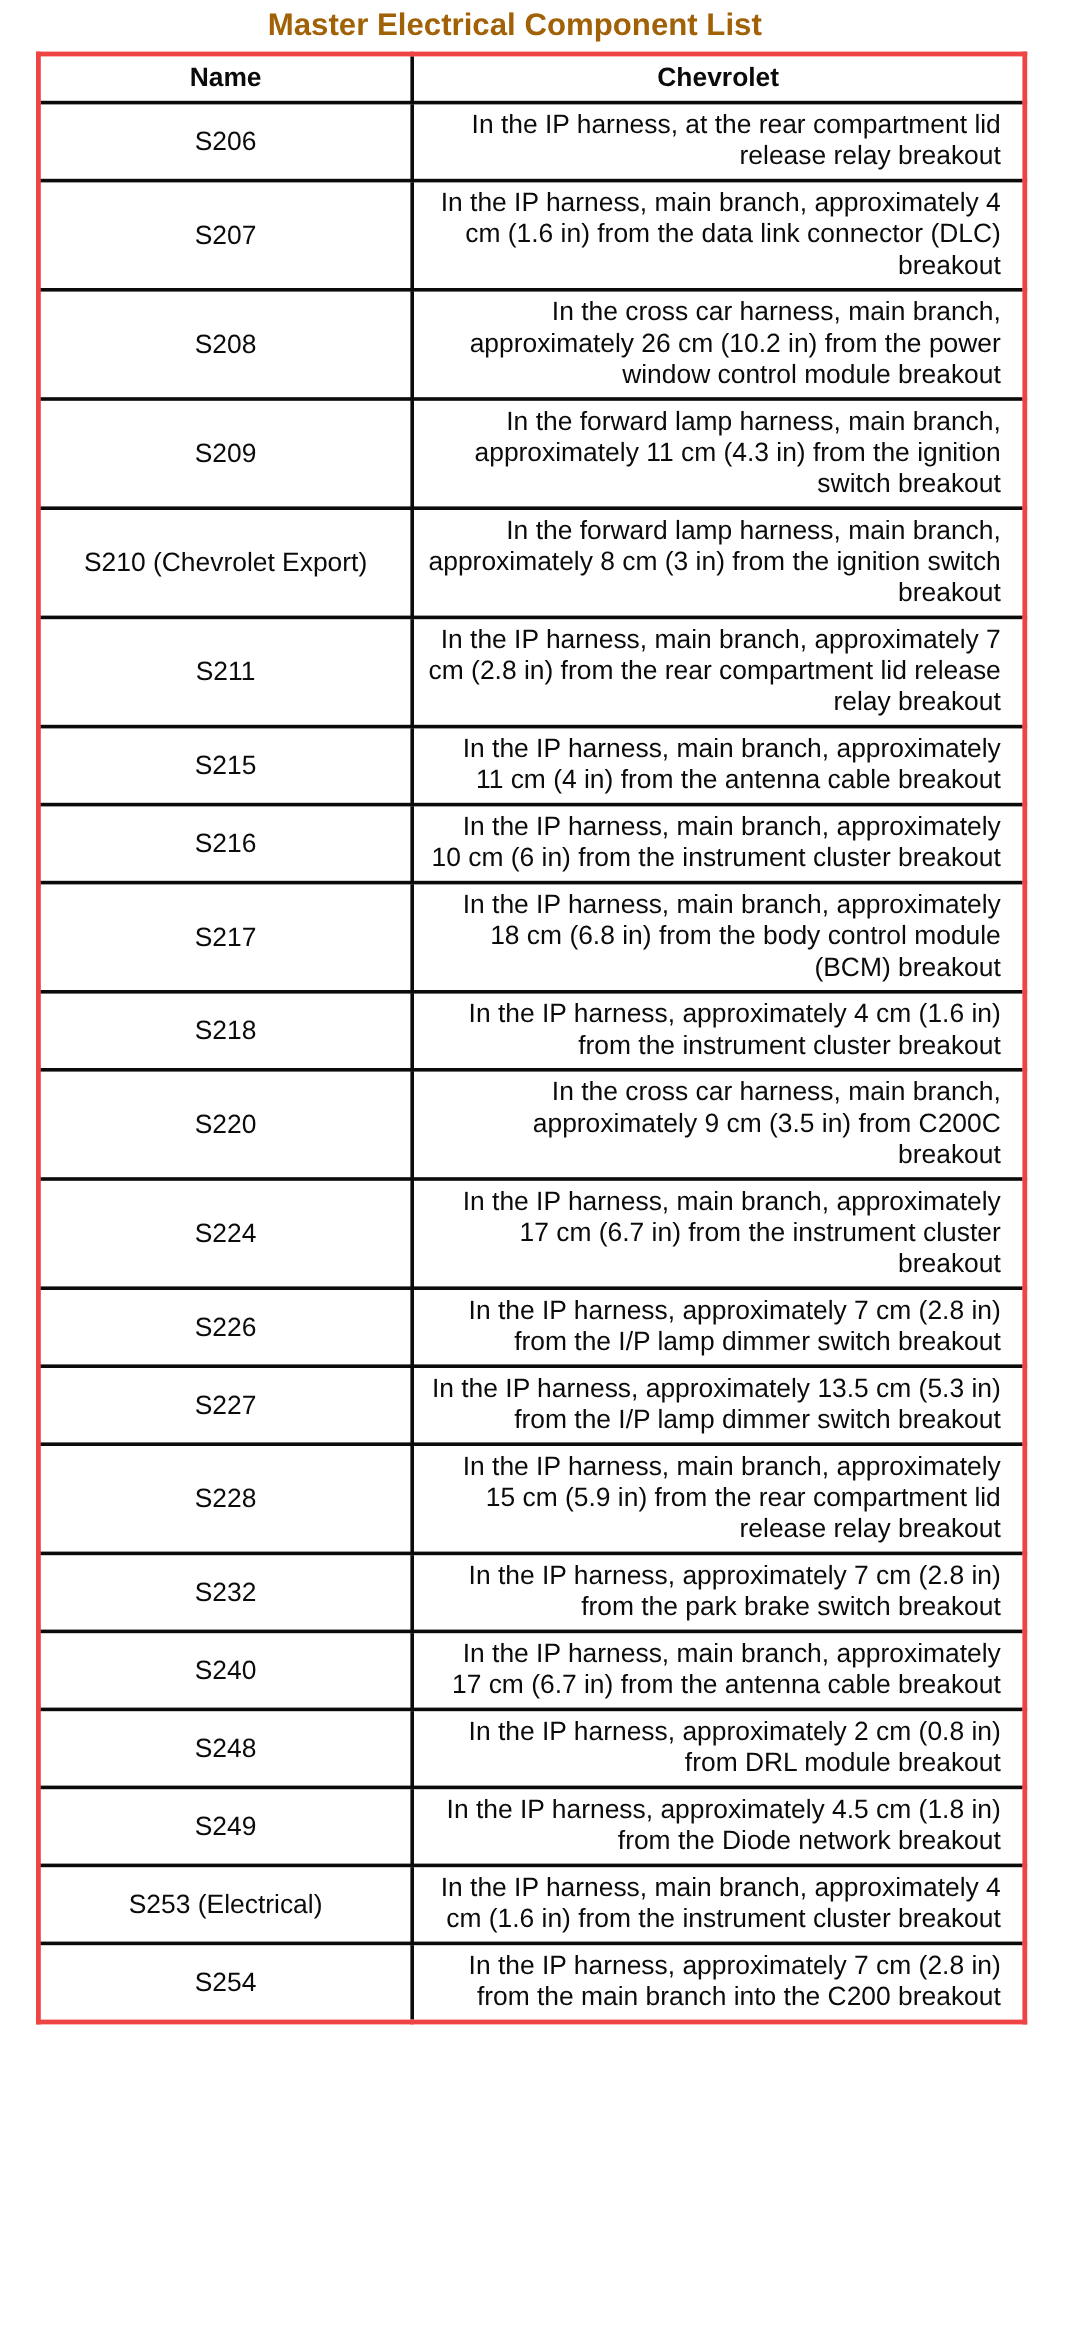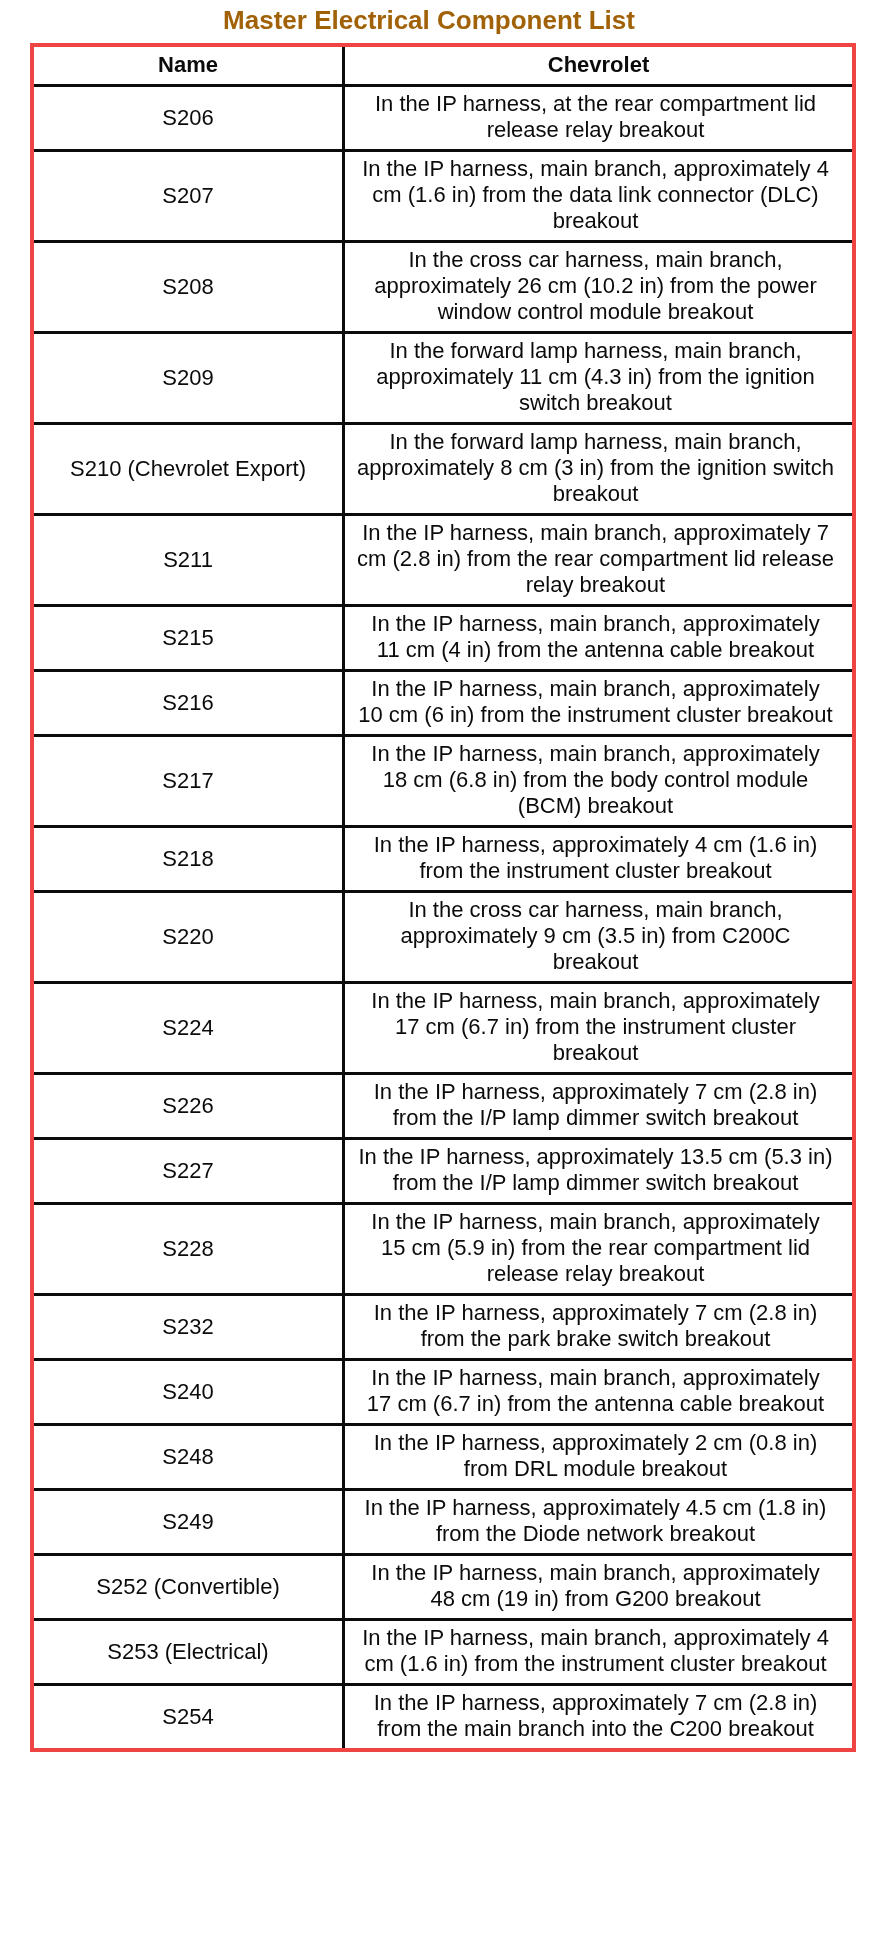--- a/index.html
+++ b/index.html
@@ -52,21 +52,21 @@
     font-size: 22px;
     line-height: 26px;
     padding: 4px 6px;
     white-space: nowrap;
   }
   td.cell-loc {
     font-size: 22px;
     line-height: 26px;
     vertical-align: middle;
     padding: 4px 18px 6px 12px;
-    text-align: center;
+    text-align: right;
   }
 </style>
 </head>
 <body>
 
 <div class="page">
   <h1 class="title">Master Electrical Component List</h1>
 
   <table class="mecl">
     <thead>
@@ -164,24 +164,20 @@
   <tr>
     <td class="cell-name">S248</td>
     <td class="cell-loc">In the IP harness, approximately 2 cm (0.8 in) from DRL module breakout</td>
   </tr>
 
   <tr>
     <td class="cell-name">S249</td>
     <td class="cell-loc">In the IP harness, approximately 4.5 cm (1.8 in) from the Diode network breakout</td>
   </tr>
 
-  <tr>
-    <td class="cell-name">S252 (Convertible)</td>
-    <td class="cell-loc">In the IP harness, main branch, approximately 48 cm (19 in) from G200 breakout</td>
-  </tr>
 
   <tr>
     <td class="cell-name">S253 (Electrical)</td>
     <td class="cell-loc">In the IP harness, main branch, approximately 4 cm (1.6 in) from the instrument cluster breakout</td>
   </tr>
 
   <tr>
     <td class="cell-name">S254</td>
     <td class="cell-loc">In the IP harness, approximately 7 cm (2.8 in) from the main branch into the C200 breakout</td>
   </tr>

